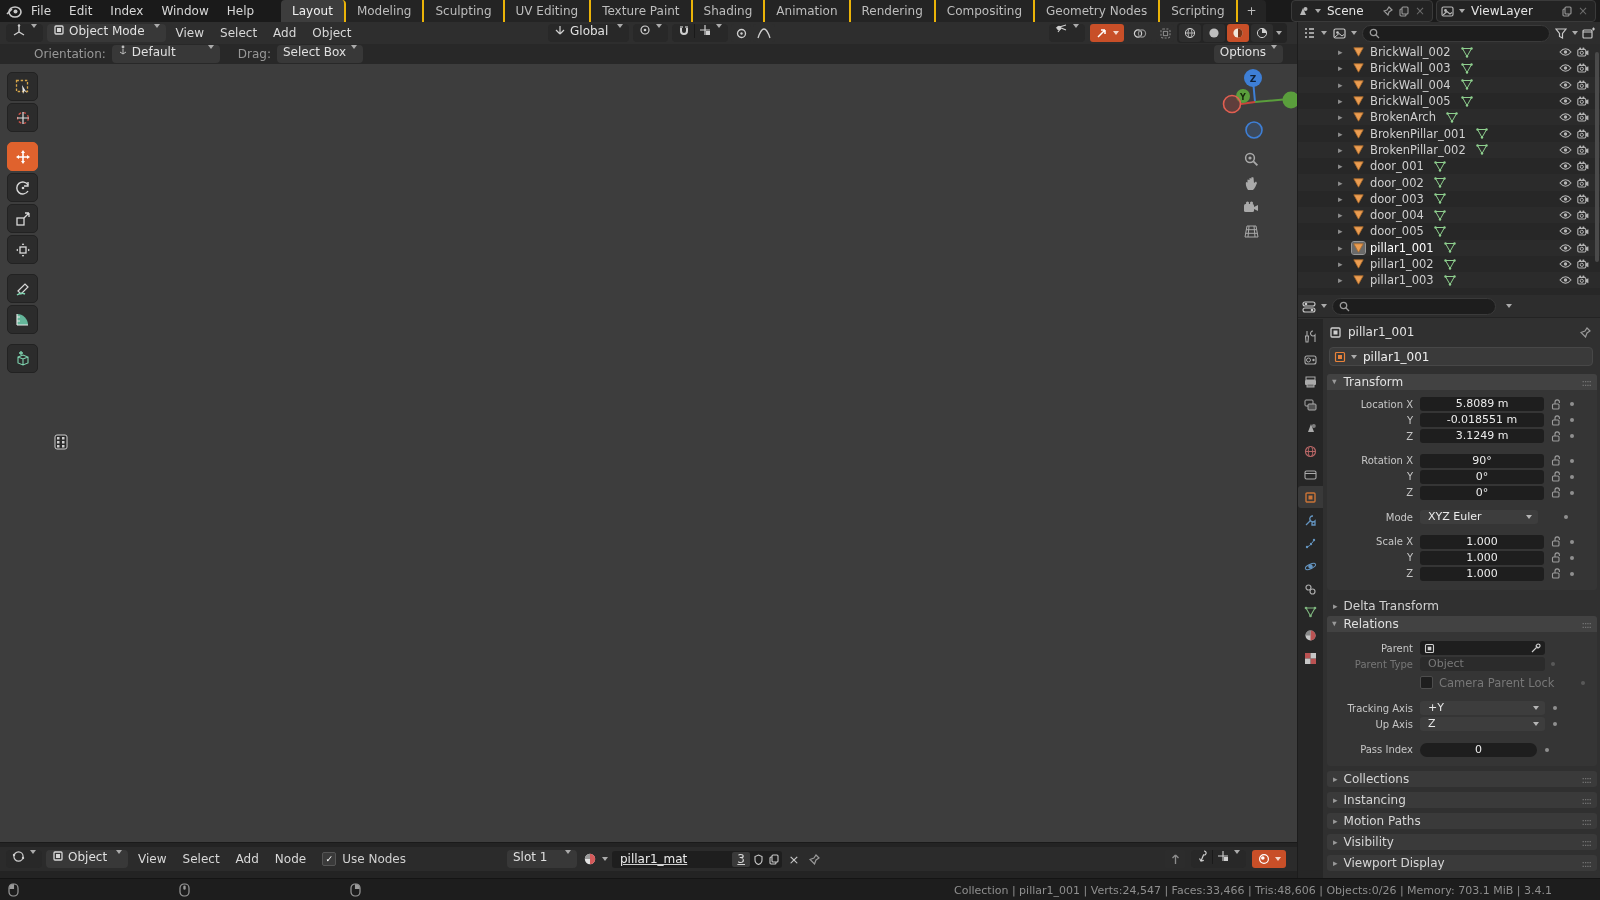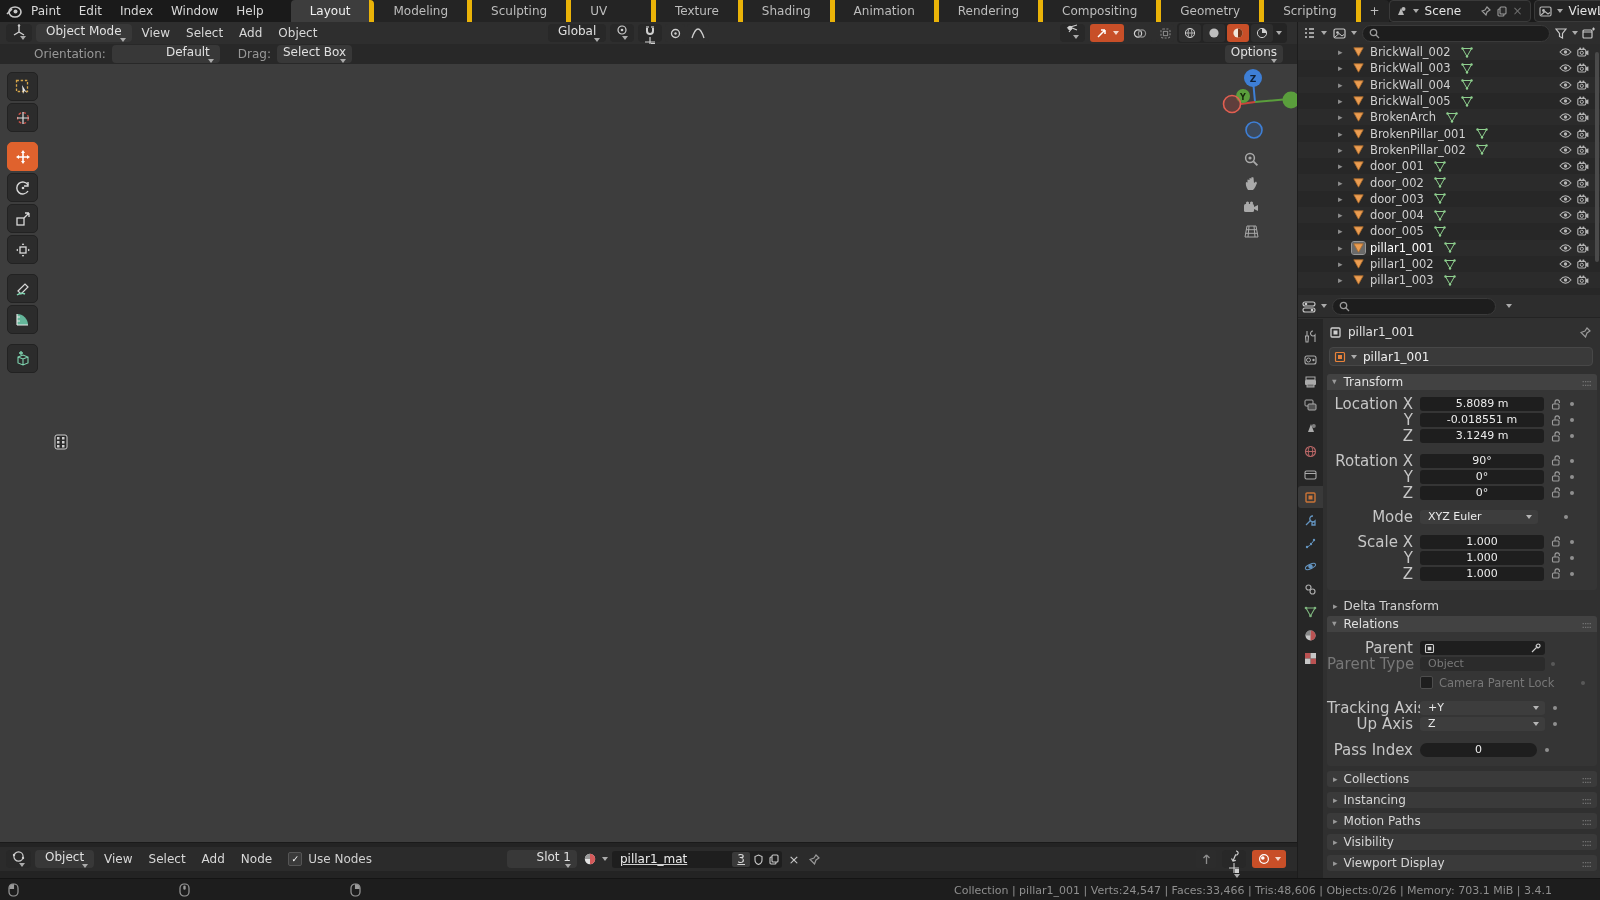--- a/index.html
+++ b/index.html
@@ -8,31 +8,31 @@
        -webkit-font-smoothing:antialiased;}
   .abs{position:absolute;}
   .row{display:flex;align-items:center;}
   .chev{display:inline-block;width:0;height:0;border-left:3px solid transparent;border-right:3px solid transparent;border-top:4px solid #ababab;margin-left:5px;}
   .vsep{width:1px;height:14px;background:#1a1a1a;margin:0 4px;}
 
   
   #topbar{left:0;top:0;width:1600px;height:22px;background:#1a1a1a;display:flex;align-items:center;}
   .menu-item{padding:0 9px;line-height:22px;color:#d8d8d8;cursor:default;}
   #wtabs{display:flex;height:22px;margin-left:18px;background:#1e1e1e;border-radius:5px 5px 0 0;}
-  .wtab{padding:0 19px;line-height:22px;color:#bdbdbd;background:#242424;border-right:5px solid #eab308;}
+  .wtab{padding:0 11px;line-height:22px;color:#bdbdbd;background:#242424;border-right:2px solid #eab308;}
   .wtab.active{background:#3d3d3d;color:#f0f0f0;border-radius:4px 4px 0 0;}
   .wtab-add{padding:0 9px;line-height:22px;color:#bdbdbd;background:#242424;border-radius:0 4px 0 0;}
   .idfield{display:flex;align-items:center;background:#232323;border:1px solid #3a3a3a;border-radius:4px;height:18px;padding:1px 4px;}
   .idfield .txt{padding:0 6px;color:#e4e4e4;}
   .minibtn{display:flex;align-items:center;justify-content:center;width:16px;height:16px;color:#9a9a9a;}
 
   
   #vp-header{left:0;top:22px;width:1297px;height:22px;background:#2e2e2e;display:flex;align-items:center;border-bottom:1px solid #242424;}
   #vp-options{left:0;top:44px;width:1297px;height:20px;background:#282828;display:flex;align-items:center;}
-  .hdr-dd{display:flex;align-items:flex-end;background:#282828;border-radius:4px;height:18px;padding:0 6px;margin:0 2px;color:#e0e0e0;flex-direction:column;}
+  .hdr-dd{display:flex;align-items:flex-start;background:#282828;border-radius:4px;height:18px;padding:0 6px;margin:0 2px;color:#e0e0e0;}
   .hdr-dd.lite{background:#383838;}
   .tool-toggle{display:flex;align-items:center;justify-content:center;height:18px;border-radius:3px;background:#2e2e2e;margin:0 1px;}
   .tool-toggle.on{background:#c84f28;}
   .lbl-dim{color:#989898;margin:0 4px;}
 
   
   #viewport{left:0;top:64px;width:1297px;height:778px;background:#3d3d3d;}
   
   #vtoolbar{left:7px;top:72px;width:30px;display:flex;flex-direction:column;gap:2px;}
   .vtool{width:29px;height:27px;background:#2c2c2c;border:1px solid #222;border-radius:5px;display:flex;align-items:center;justify-content:center;}
@@ -63,21 +63,21 @@
   .ptab.active{background:#3d3d3d;border-radius:3px 0 0 3px;}
   #props-content{position:absolute;left:25px;top:24px;width:278px;height:558px;padding-top:4px;}
   .crumb{display:flex;align-items:center;height:18px;padding:0 6px;color:#e2e2e2;}
   .name-fld{display:flex;align-items:center;height:17px;background:#3a3a3a;border:1px solid #474747;border-radius:4px;margin:6px 8px 8px 6px;padding:0 4px;color:#efefef;}
   .panel-hdr{display:flex;align-items:center;height:16px;background:#424242;border-radius:3px 3px 0 0;margin:0 4px;padding:0 6px;color:#e0e0e0;}
   .panel-hdr .grip{margin-left:auto;color:#7e7e7e;letter-spacing:-1px;font-size:10px;}
   .panel-collapsed{display:flex;align-items:center;height:16px;background:#3a3a3a;border-radius:3px;margin:5px 4px 0 4px;padding:0 6px;color:#d6d6d6;}
   .pc-arrow{color:#9a9a9a;font-size:9px;margin-right:6px;}
   .trow{display:flex;align-items:center;height:15.5px;margin:.5px 0;}
   .trow.gap{margin-top:9px;}
-  .tlabel{width:86px;text-align:right;margin-right:7px;color:#c6c6c6;font-size:15px;white-space:nowrap;}
+  .tlabel{width:86px;text-align:right;margin-right:7px;color:#c6c6c6;font-size:10px;white-space:nowrap;}
   .tfield{width:124px;height:14px;line-height:14px;background:#1e1e1e;border-radius:3px;text-align:center;color:#ececec;font-size:11px;}
   .trow.select .tfield{background:#3d3d3d;text-align:left;padding-left:8px;width:110px;position:relative;}
   .trow.select .tfield:after{content:"";position:absolute;right:6px;top:5px;border-left:3px solid transparent;border-right:3px solid transparent;border-top:4px solid #b5b5b5;}
   .trow.select .lockcol{visibility:hidden;}
   .lockcol{width:16px;display:flex;justify-content:center;margin-left:4px;}
   .animdot{width:4px;height:4px;border-radius:50%;background:#8f8f8f;margin-left:6px;}
   .w117{width:117px !important;}
   .pill{border-radius:8px !important;}
   .dis{color:#777 !important;}
   .dis-f{background:#2b2b2b !important;color:#787878 !important;text-align:left;padding-left:8px;}
@@ -103,21 +103,21 @@
 <div id="topbar" class="abs">
   <span class="minibtn" style="margin-left:6px">
     <svg width="16" height="13" viewBox="0 0 16 13">
         <ellipse cx="9" cy="7" rx="6" ry="5" fill="none" stroke="#c9c9c9" stroke-width="1.6"></ellipse>
         <circle cx="9.5" cy="6.5" r="2" fill="#c9c9c9"></circle>
         <path d="M1,9 L6,4" stroke="#c9c9c9" stroke-width="1.6"></path>
       </svg>
   </span>
   <div class="row">
 
-  <span class="menu-item">Paint</span>
+  <span class="menu-item">File</span>
       <span class="menu-item">Edit</span>
       <span class="menu-item">Index</span>
       <span class="menu-item">Window</span>
       <span class="menu-item">Help</span>
     </div>
   <div id="wtabs">
 
   <div class="wtab active"><span>Layout</span></div>
       <div class="wtab"><span>Modeling</span></div>
       <div class="wtab"><span>Sculpting</span></div>

